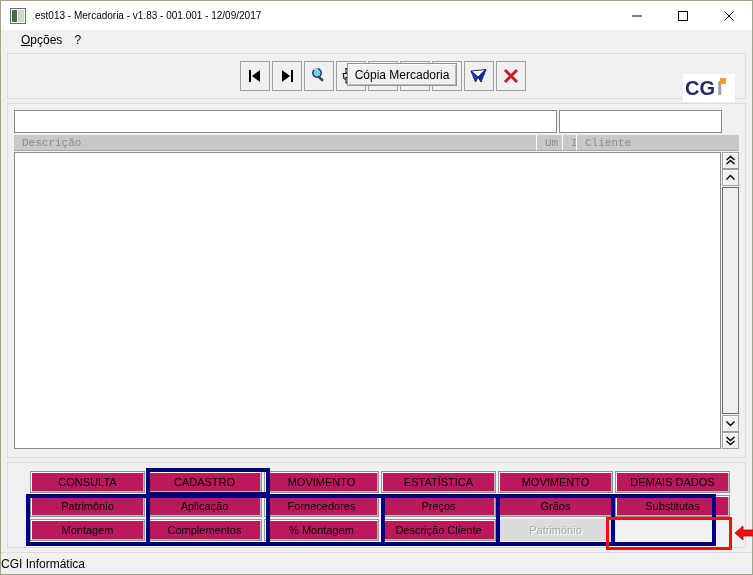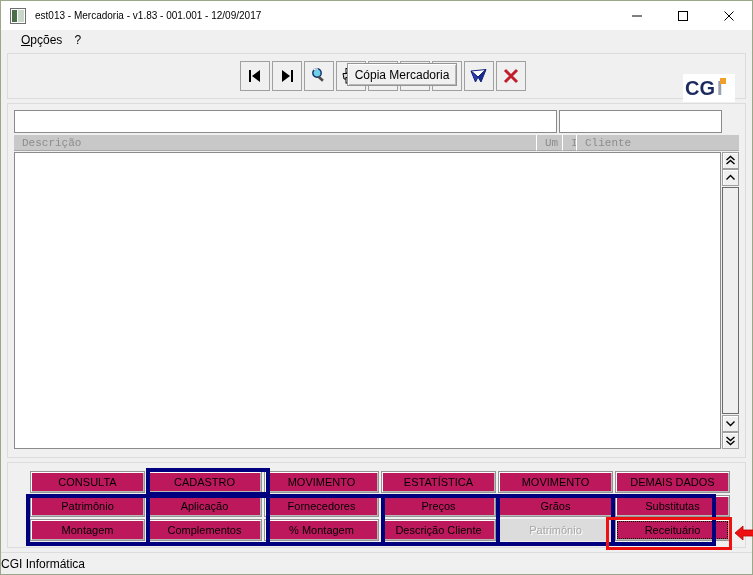--- a/index.html
+++ b/index.html
@@ -548,21 +548,20 @@
           <div class="gbtn">Preços</div>
           <div class="gbtn">Grãos</div>
           <div class="gbtn">Substitutas</div>
         </div>
         <div class="btn-row">
           <div class="gbtn">Montagem</div>
           <div class="gbtn">Complementos</div>
           <div class="gbtn">% Montagem</div>
           <div class="gbtn">Descrição Cliente</div>
           <div class="gbtn disabled">Patrimônio</div>
-          <div class="gbtn focused">Receituário</div>
         </div>
       </div>
 
       <div class="navy" id="navy-cadastro"></div>
       <div class="navy" id="navy-main"></div>
       <div class="navy-div" id="navy-d1"></div>
       <div class="navy-div" id="navy-d2"></div>
       <div class="navy-div" id="navy-d3"></div>
       <div class="navy-div" id="navy-d4"></div>
       <div class="navy-div" id="navy-d5"></div>

